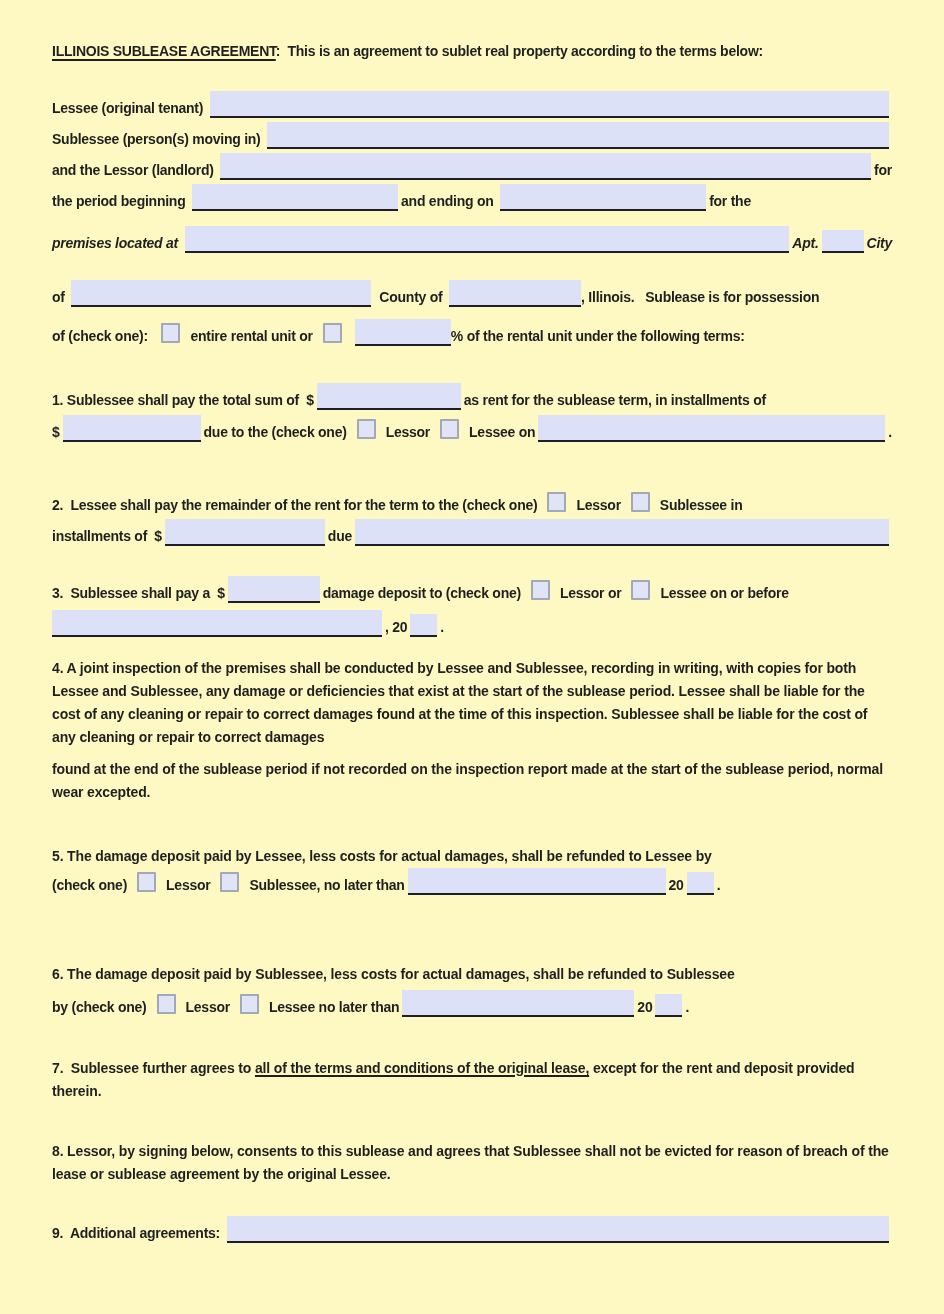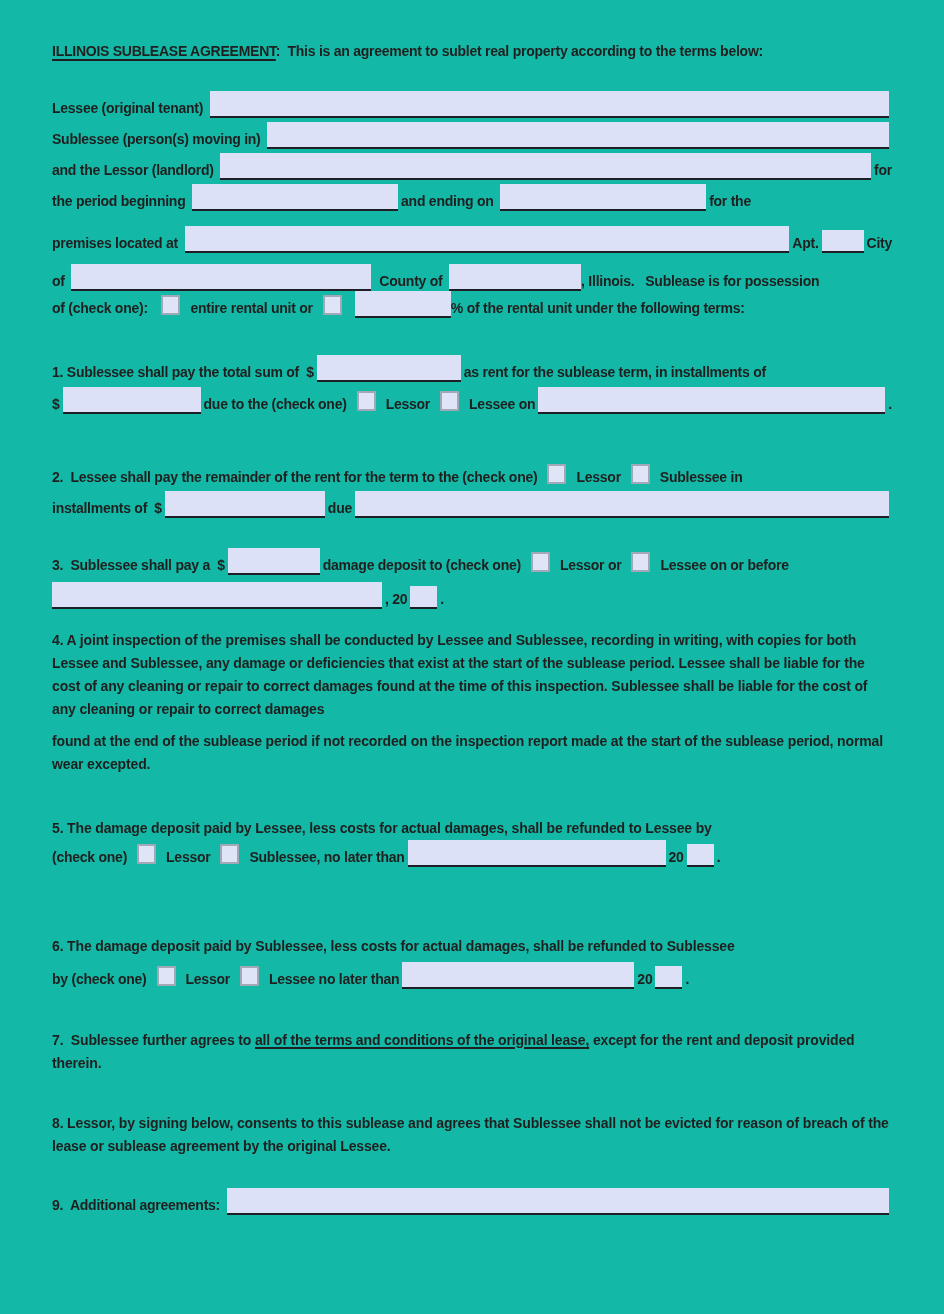--- a/index.html
+++ b/index.html
@@ -1,21 +1,21 @@
 <!DOCTYPE html>
 <html><head>
 <meta charset="utf-8">
 <style>
   html,body{margin:0;padding:0;background:#ffffff;}
   .page{
     position:relative;
     width:944px;height:1314px;
     box-sizing:border-box;
     padding:36px 52px 0 52px;
-    background:#14b8a6;
+    background:#fef9c3;
     font-family:"Liberation Sans",sans-serif;
     font-weight:bold;
     font-size:14px;
     letter-spacing:-0.25px;
     color:#1f1f1f;
     overflow:hidden;
   }
   .title{line-height:31px;margin-bottom:24px;}
   .title .hd{text-decoration:underline;text-decoration-thickness:2px;text-underline-offset:3px;}
   .row{display:flex;align-items:flex-end;flex-wrap:nowrap;}
@@ -37,22 +37,22 @@
     background:#e0e4f7;
     border:2px solid #a3a8b6;
     border-radius:1px;
     flex:none;
     margin:0 10px 3px 10px;
   }
   .para{line-height:23px;margin:0;letter-spacing:-0.15px;}
   .ul{text-decoration:underline;text-decoration-thickness:1.5px;text-underline-offset:2px;}
   
   .mb4{margin-bottom:4px;}   .mb5{margin-bottom:5px;}   .mb7{margin-bottom:7px;text-align:center;}
-  .mb8{}   .mb9{margin-bottom:9px;}   .mb12{}
-  .mb15{margin-bottom:15px;} .mb17{margin-bottom:11px;} .mb30{margin-bottom:30px;}
+  .mb8{}   .mb9{margin-bottom:9px;}   .mb12{margin-bottom:12px;}
+  .mb15{margin-bottom:15px;} .mb17{margin-bottom:27px;font-style:italic;} .mb30{margin-bottom:30px;}
   .mb37{margin-bottom:37px;} .mb38{margin-bottom:20px;} .mb40{margin-bottom:40px;}
   .mb41{margin-bottom:41px;} .mb48{margin-bottom:68px;} .mb50{margin-bottom:50px;}
 </style>
 </head>
 <body>
 
 <div class="page">
 
   <div class="title">
     <span class="hd">ILLINOIS SUBLEASE AGREEMENT</span><span style="white-space:pre-wrap;">:  This is an agreement to sublet real property according to the terms below:</span>

